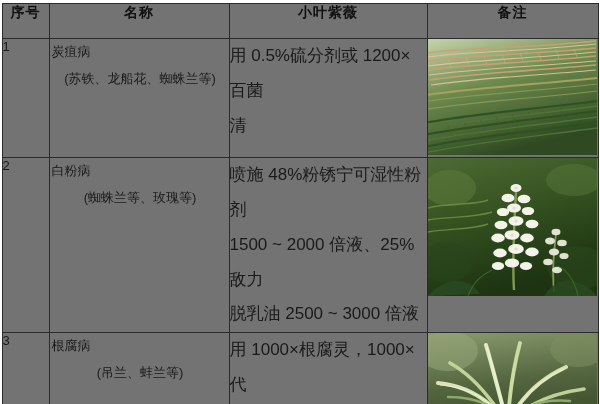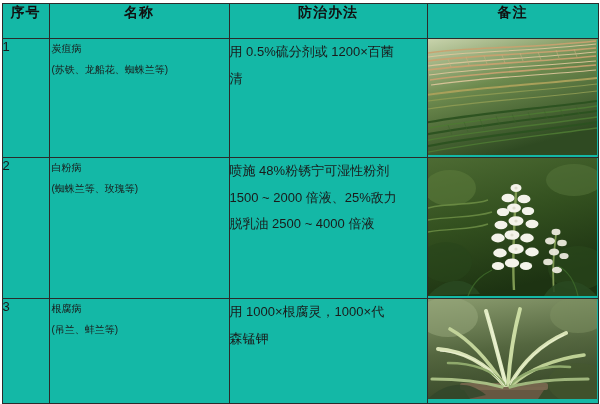--- a/index.html
+++ b/index.html
@@ -24,21 +24,21 @@
   table.pest-table {
     border-collapse: collapse;
     width: 596px;
     margin: 3px auto 0 auto;
     table-layout: fixed;
   }
   table.pest-table td, table.pest-table th {
     border: 1px solid #2b2b2b;
     padding: 0;
     vertical-align: top;
-    background: #14b8a6;
+    background: #737373;
   }
   
   col.c-no    { width: 47px; }
   col.c-name  { width: 180px; }
   col.c-treat { width: 198px; }
   col.c-remark{ width: 171px; }
 
   thead th {
     text-align: center;
     vertical-align: middle;
@@ -49,34 +49,35 @@
     color: #111;
   }
   td.no-cell {
     text-align: left;
     padding: 10px 0 0 7px;
     font-size: 13px;
     line-height: 1.2;
   }
   td.name-cell {
     padding: 10px 6px 8px 10px;
-    font-size: 10px;
+    font-size: 13px;
     line-height: 2.05;
   }
   td.name-cell .name-main {
     display: block;
     padding-left: 2px;
   }
   td.name-cell .name-sub {
     display: block;
     padding-left: 2px;
+    text-align: center;
   }
   td.treat-cell {
     padding: 10px 8px 8px 9px;
-    font-size: 13px;
+    font-size: 17px;
     line-height: 2.05;
   }
   td.treat-cell .tline {
     display: block;
   }
   td.img-cell {
     padding: 0;
     vertical-align: middle;
     text-align: center;
     background: #ffffff;
@@ -103,21 +104,21 @@
     <colgroup>
       <col class="c-no">
       <col class="c-name">
       <col class="c-treat">
       <col class="c-remark">
     </colgroup>
     <thead>
       <tr>
         <th>序号</th>
         <th>名称</th>
-        <th>防治办法</th>
+        <th>小叶紫薇</th>
         <th>备注</th>
       </tr>
     </thead>
     <tbody>
 
       <tr class="row-1">
         <td class="no-cell">1</td>
         <td class="name-cell">
           <span class="name-main">炭疽病</span>
           <span class="name-sub">(苏铁、龙船花、蜘蛛兰等)</span>
@@ -181,21 +182,21 @@
 
       <tr class="row-2">
         <td class="no-cell">2</td>
         <td class="name-cell">
           <span class="name-main">白粉病</span>
           <span class="name-sub">(蜘蛛兰等、玫瑰等)</span>
         </td>
         <td class="treat-cell">
           <span class="tline">喷施 48%粉锈宁可湿性粉剂</span>
           <span class="tline">1500 ~ 2000 倍液、25%敌力</span>
-          <span class="tline">脱乳油 2500 ~ 4000 倍液</span>
+          <span class="tline">脱乳油 2500 ~ 3000 倍液</span>
         </td>
         <td class="img-cell">
           <div class="thumb">
             <svg width="169" height="138" viewBox="0 0 169 138" xmlns="http://www.w3.org/2000/svg" role="img">
               <defs>
                 <linearGradient id="g2bg" x1="0" y1="0" x2="0.3" y2="1">
                   <stop offset="0%" stop-color="#4d6b33"></stop>
                   <stop offset="50%" stop-color="#33501f"></stop>
                   <stop offset="100%" stop-color="#1d3312"></stop>
                 </linearGradient>

